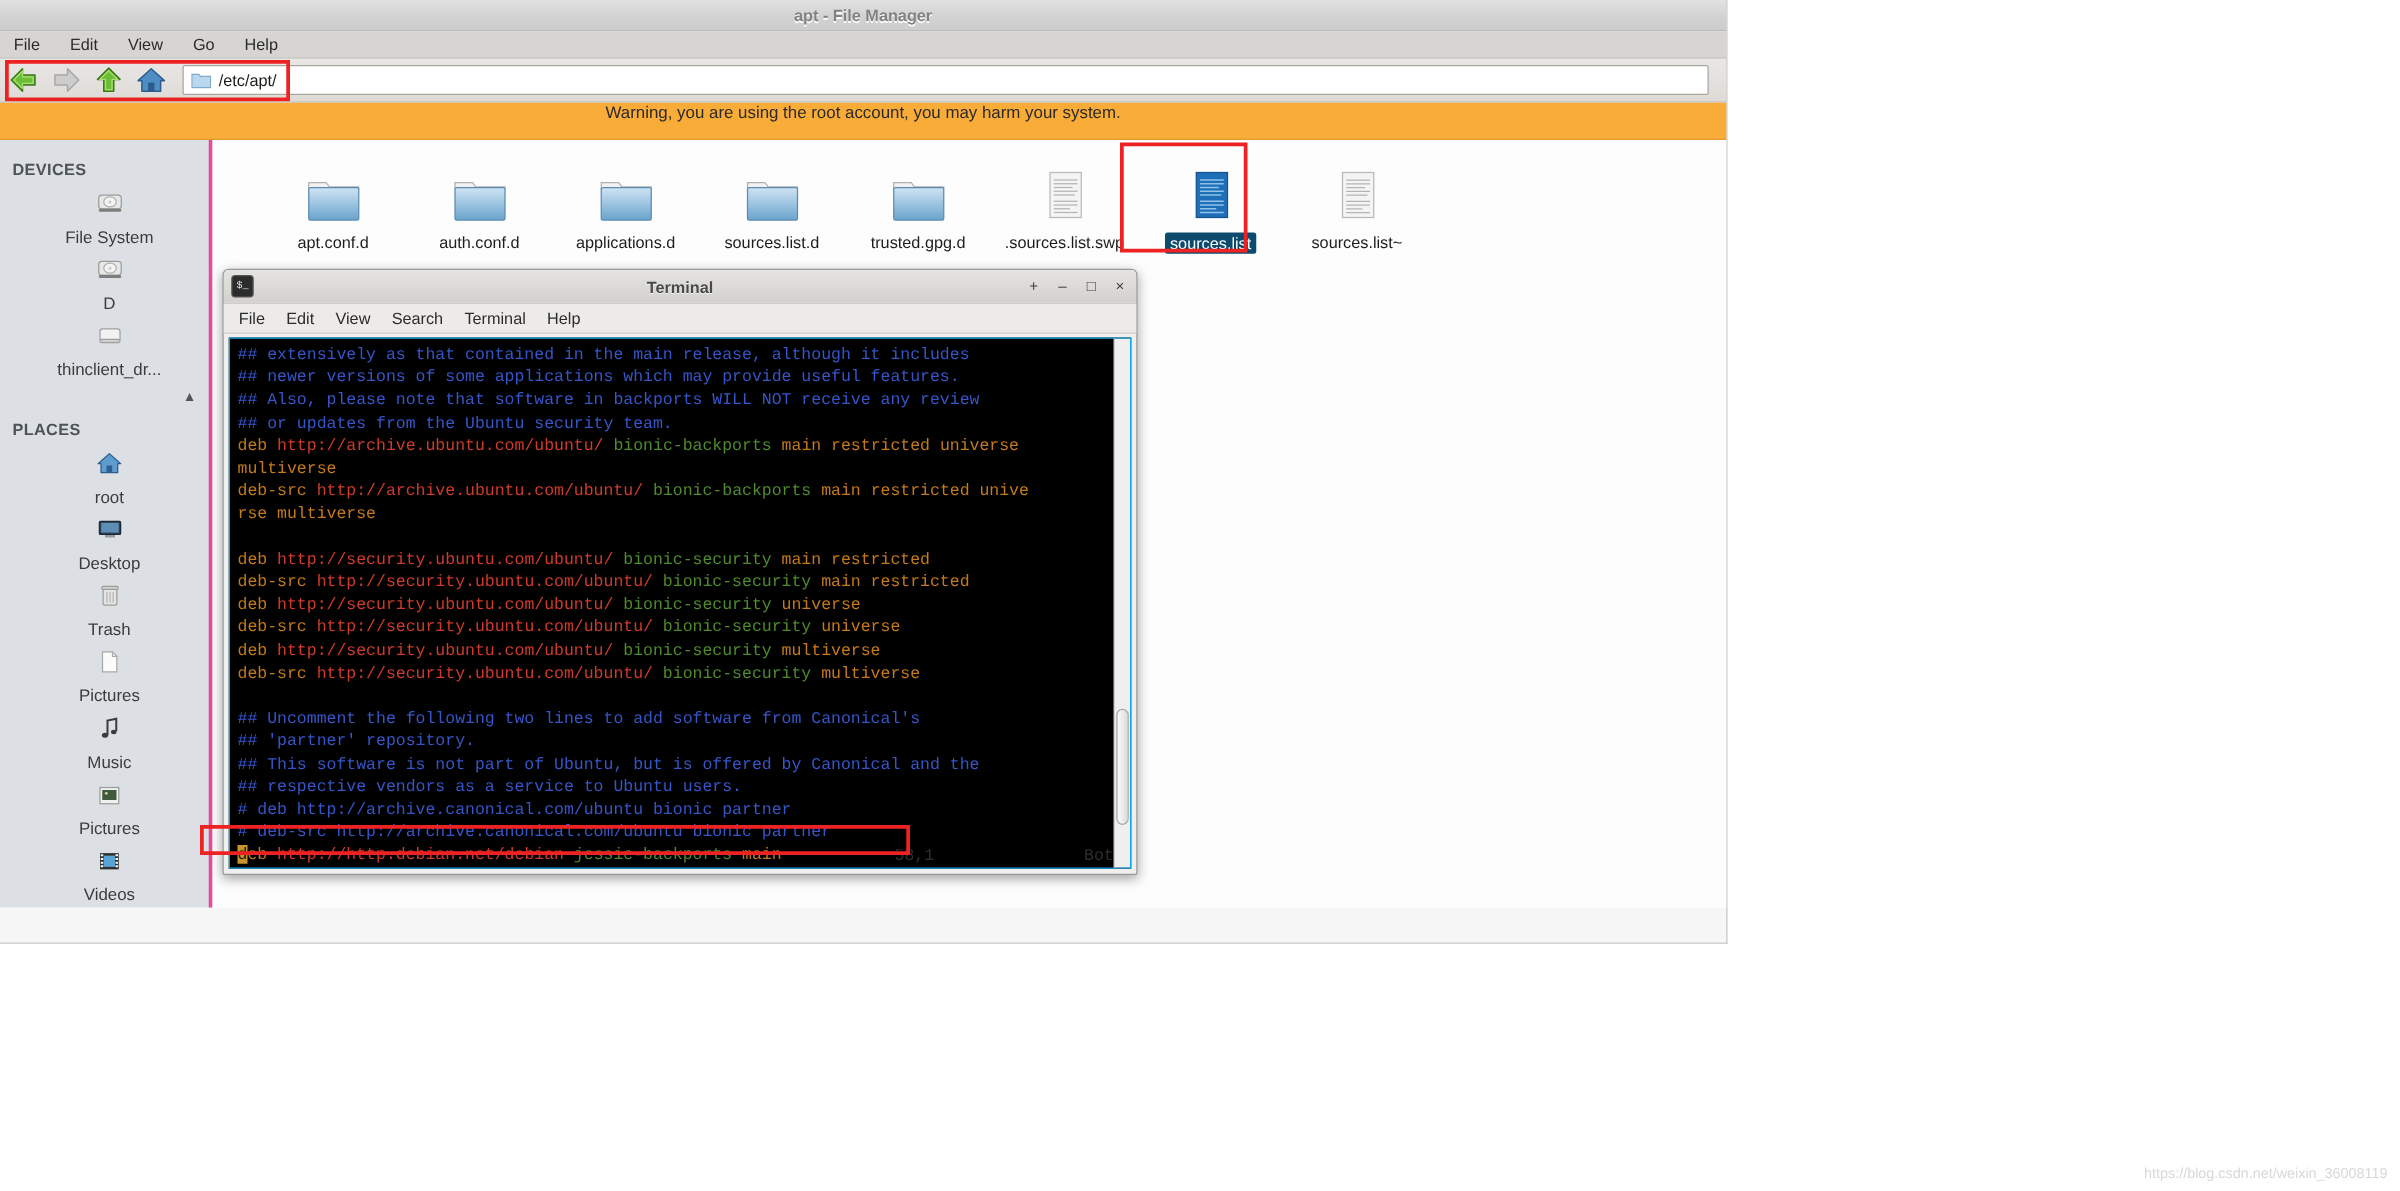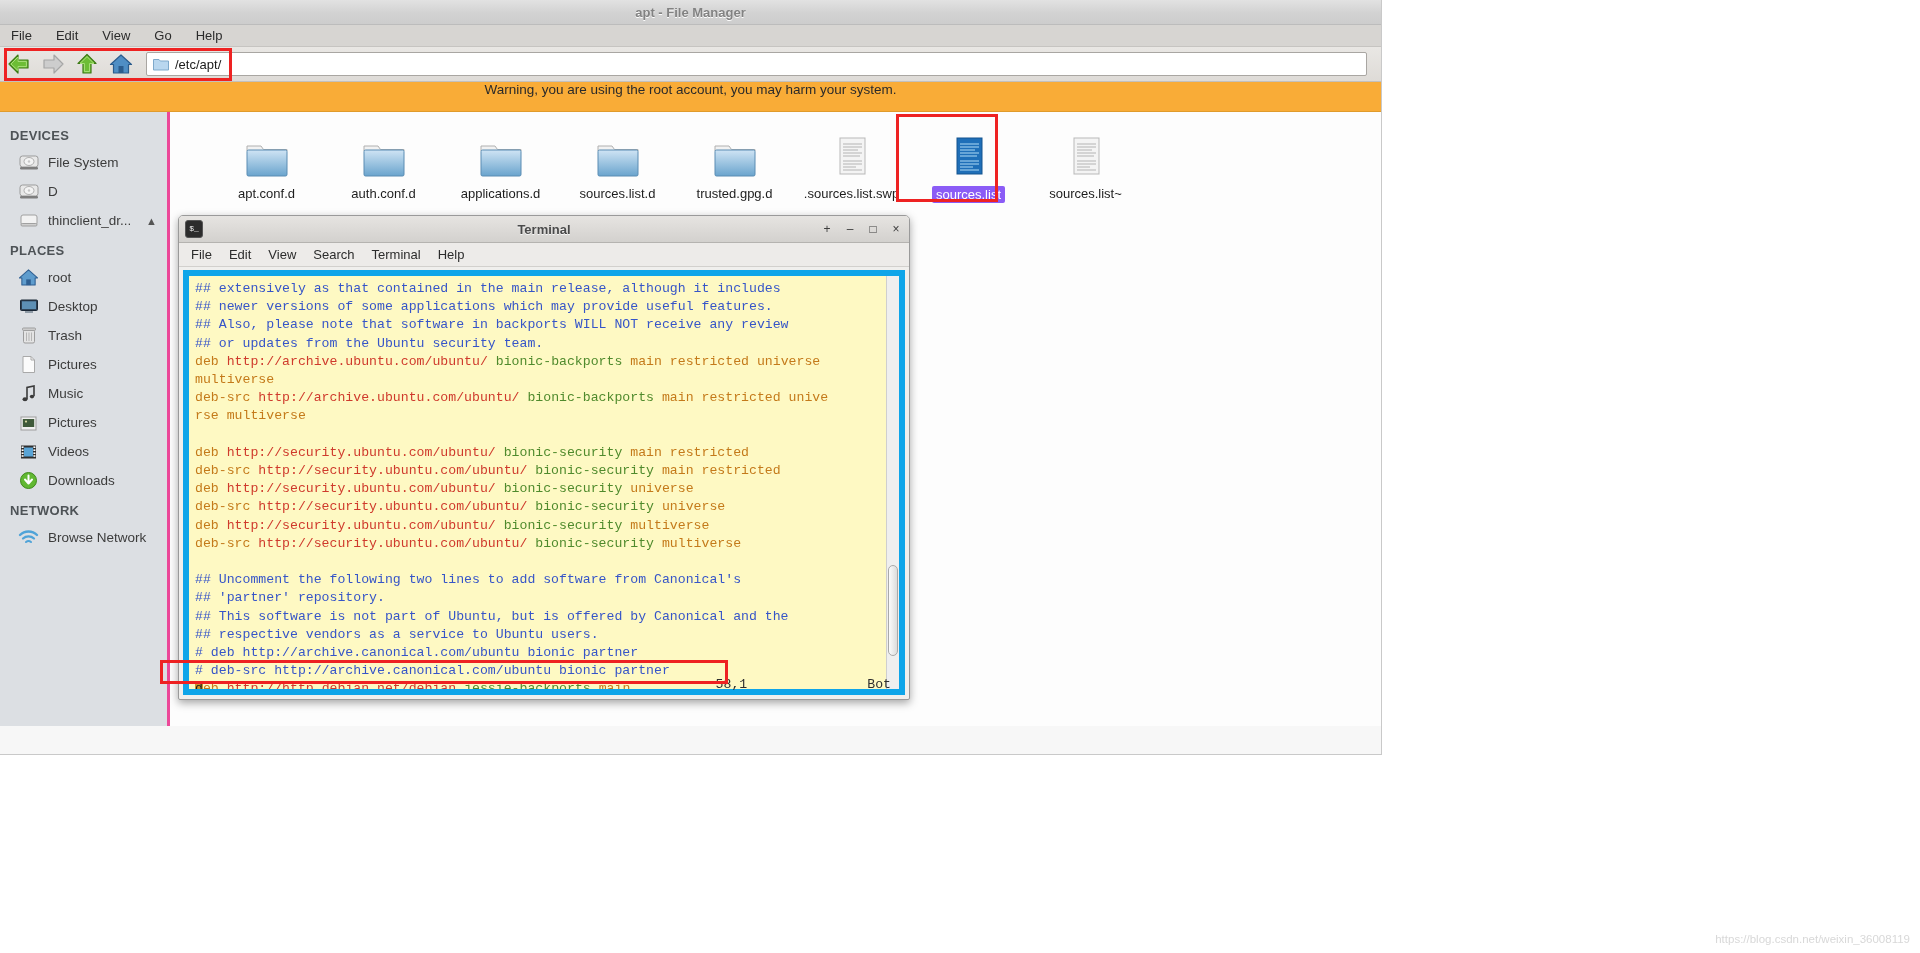--- a/index.html
+++ b/index.html
@@ -69,37 +69,37 @@
     width: 170px; background: #dcdfe3; border-right: 3px solid #ec4899;
     padding-top: 8px; overflow: hidden; flex: 0 0 170px;
   }
   .side-head {
     font-size: 13px; font-weight: bold; color: #4e5357;
     padding: 8px 10px 5px 10px; letter-spacing: .3px;
   }
   .side-item {
     display: flex; align-items: center; gap: 9px;
     padding: 4px 10px 4px 18px; font-size: 13.5px; color: #3c3c3c;
-    cursor: default; position: relative;
+    cursor: default; position: relative; flex-direction: column;
   }
   .side-ico { width: 21px; height: 21px; flex: 0 0 21px; display:flex; align-items:center; justify-content:center; }
   .eject { margin-left: auto; font-size: 11px; color: #555; }
 
   #file-pane { flex: 1; background: #fdfdfd; position: relative; padding: 14px 0 0 0; }
   #icon-grid { display: flex; flex-wrap: wrap; align-content: flex-start; padding-left: 38px; }
   .fitem {
     width: 117px; display: flex; flex-direction: column; align-items: center;
     padding: 6px 2px; cursor: default; position: relative;
   }
   .fitem .ficon { width: 48px; height: 48px; display:flex; align-items:flex-end; justify-content:center; }
   .fitem .flabel {
     margin-top: 6px; font-size: 13px; color: #1d1d1d; text-align: center;
     white-space: nowrap;
   }
-  .fitem.selected .flabel { background: #8b5cf6; color: #ffffff; padding: 1px 4px; border-radius: 2px; }
+  .fitem.selected .flabel { background: #0c4a6e; color: #ffffff; padding: 1px 4px; border-radius: 2px; }
 
   
   #term-window {
     position: absolute; left: 178px; top: 215px; width: 732px; height: 485px;
     background: #f0efed; border: 1px solid #9a9a9a; border-radius: 5px 5px 2px 2px;
     box-shadow: 0 3px 9px rgba(0,0,0,.35); z-index: 40;
   }
   #term-titlebar {
     height: 27px; border-radius: 4px 4px 0 0;
     background: linear-gradient(to bottom,#e6e4e1,#d3d1ce);
@@ -118,21 +118,21 @@
   .winbtns { margin-left: auto; display: flex; gap: 9px; align-items: center; z-index: 2; }
   .winbtn { font-size: 12px; color: #3d3d3d; width: 14px; text-align:center; cursor: default; }
   #term-menubar {
     height: 24px; background: #edebe9; display: flex; align-items: center;
     gap: 17px; padding-left: 12px; border-bottom: 1px solid #d2d0cd;
   }
   #term-menubar .tmi { font-size: 13px; color: #2c2c2c; cursor: default; }
 
   #term-body {
     position: absolute; left: 4px; right: 4px; top: 54px; bottom: 4px;
-    background: #fef9c3; border: 6px solid #0ea5e9;
+    background: #000000; border: 1px solid #0ea5e9;
     display: flex;
   }
   #term-text {
     flex: 1; padding: 4px 0 0 6px; overflow: hidden;
     font-family: "Liberation Mono", "DejaVu Sans Mono", monospace;
     font-size: 13.2px; line-height: 18.2px; white-space: pre;
   }
   #term-scroll {
     width: 13px; background: #efefef; border-left: 1px solid #cfcfcf; position: relative;
   }

